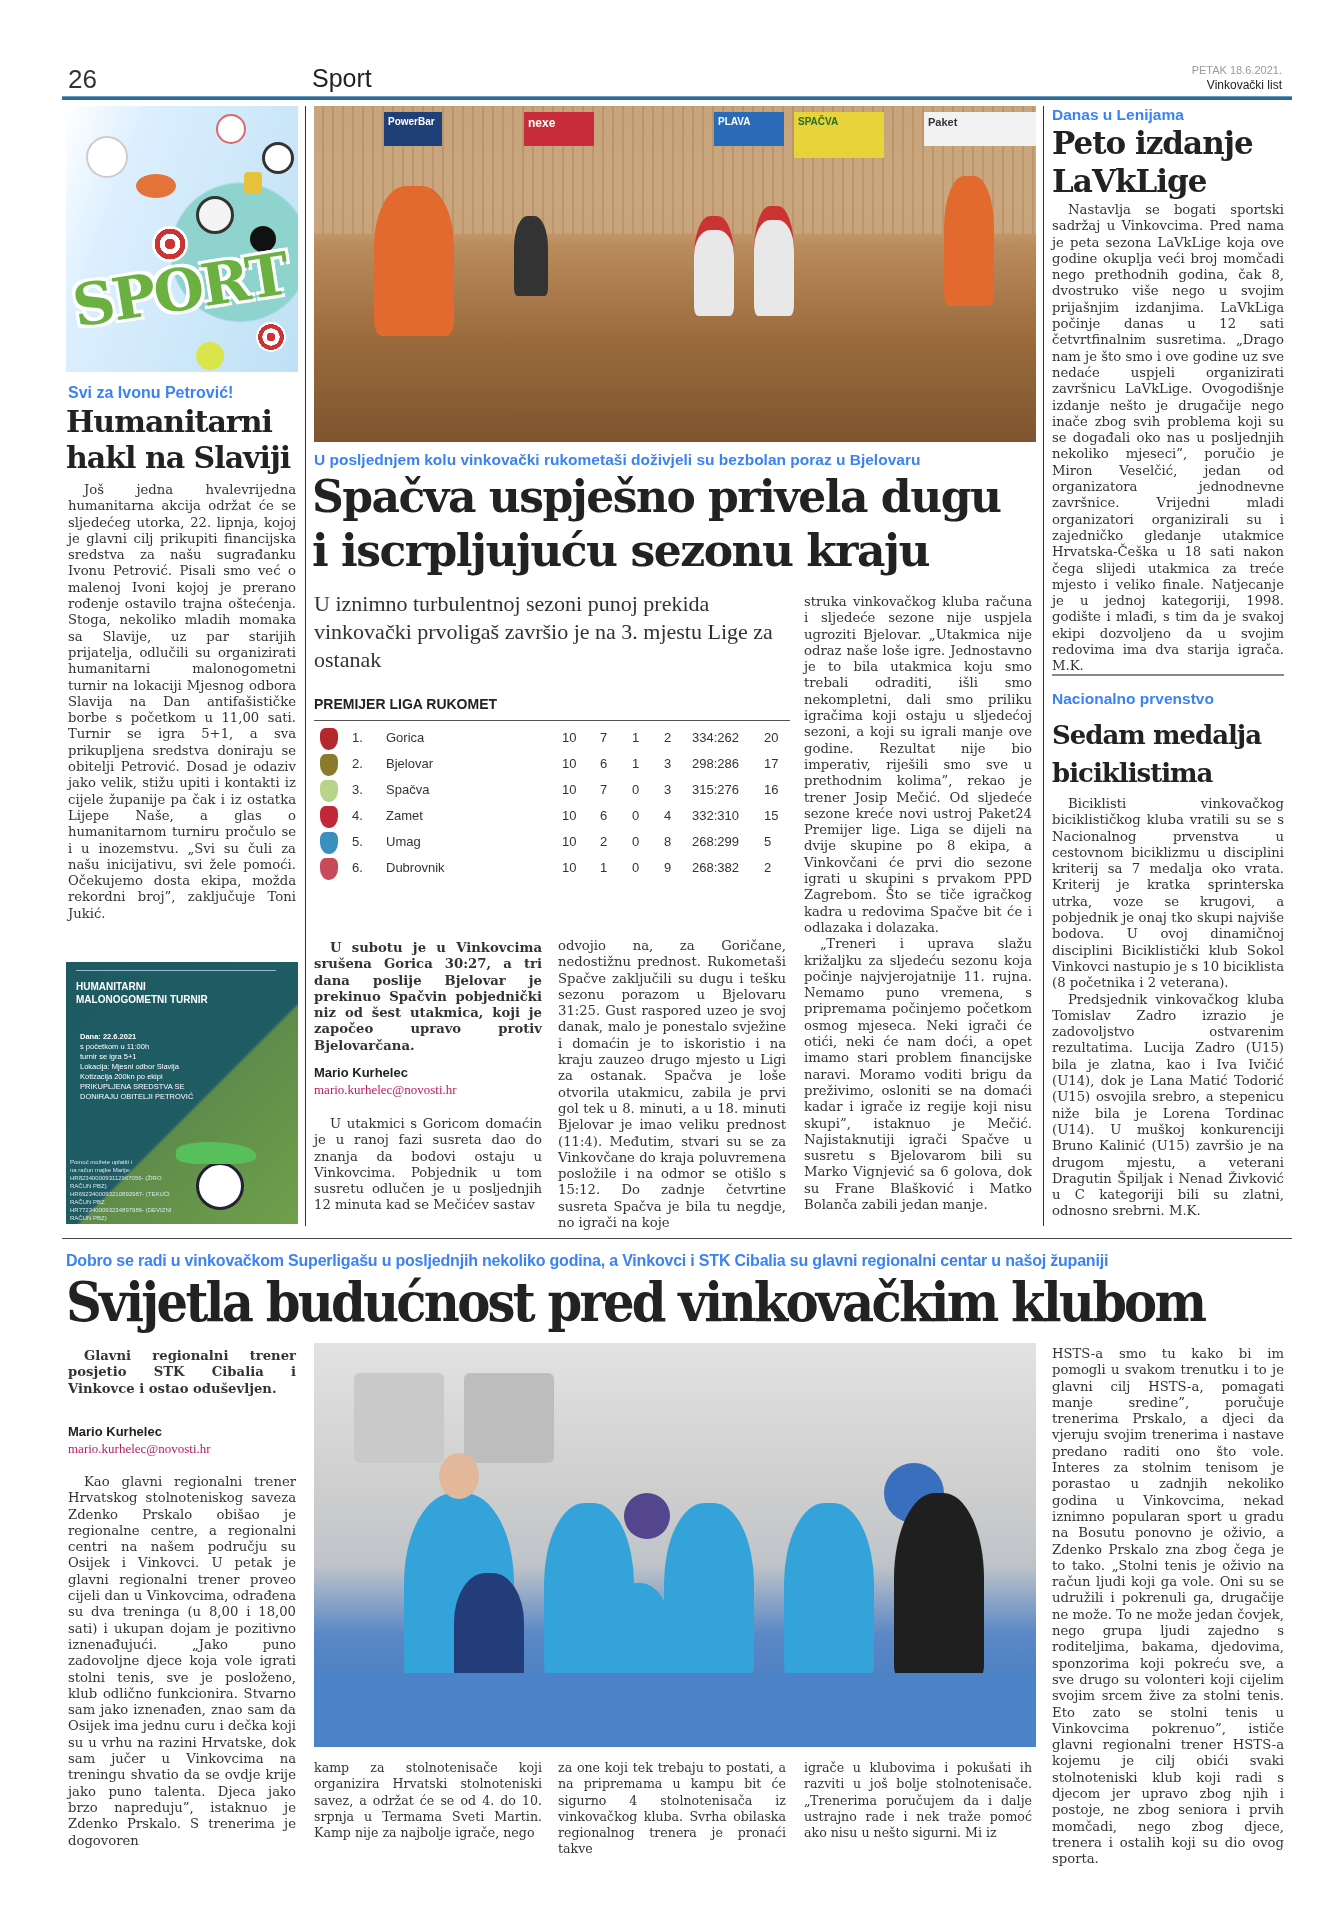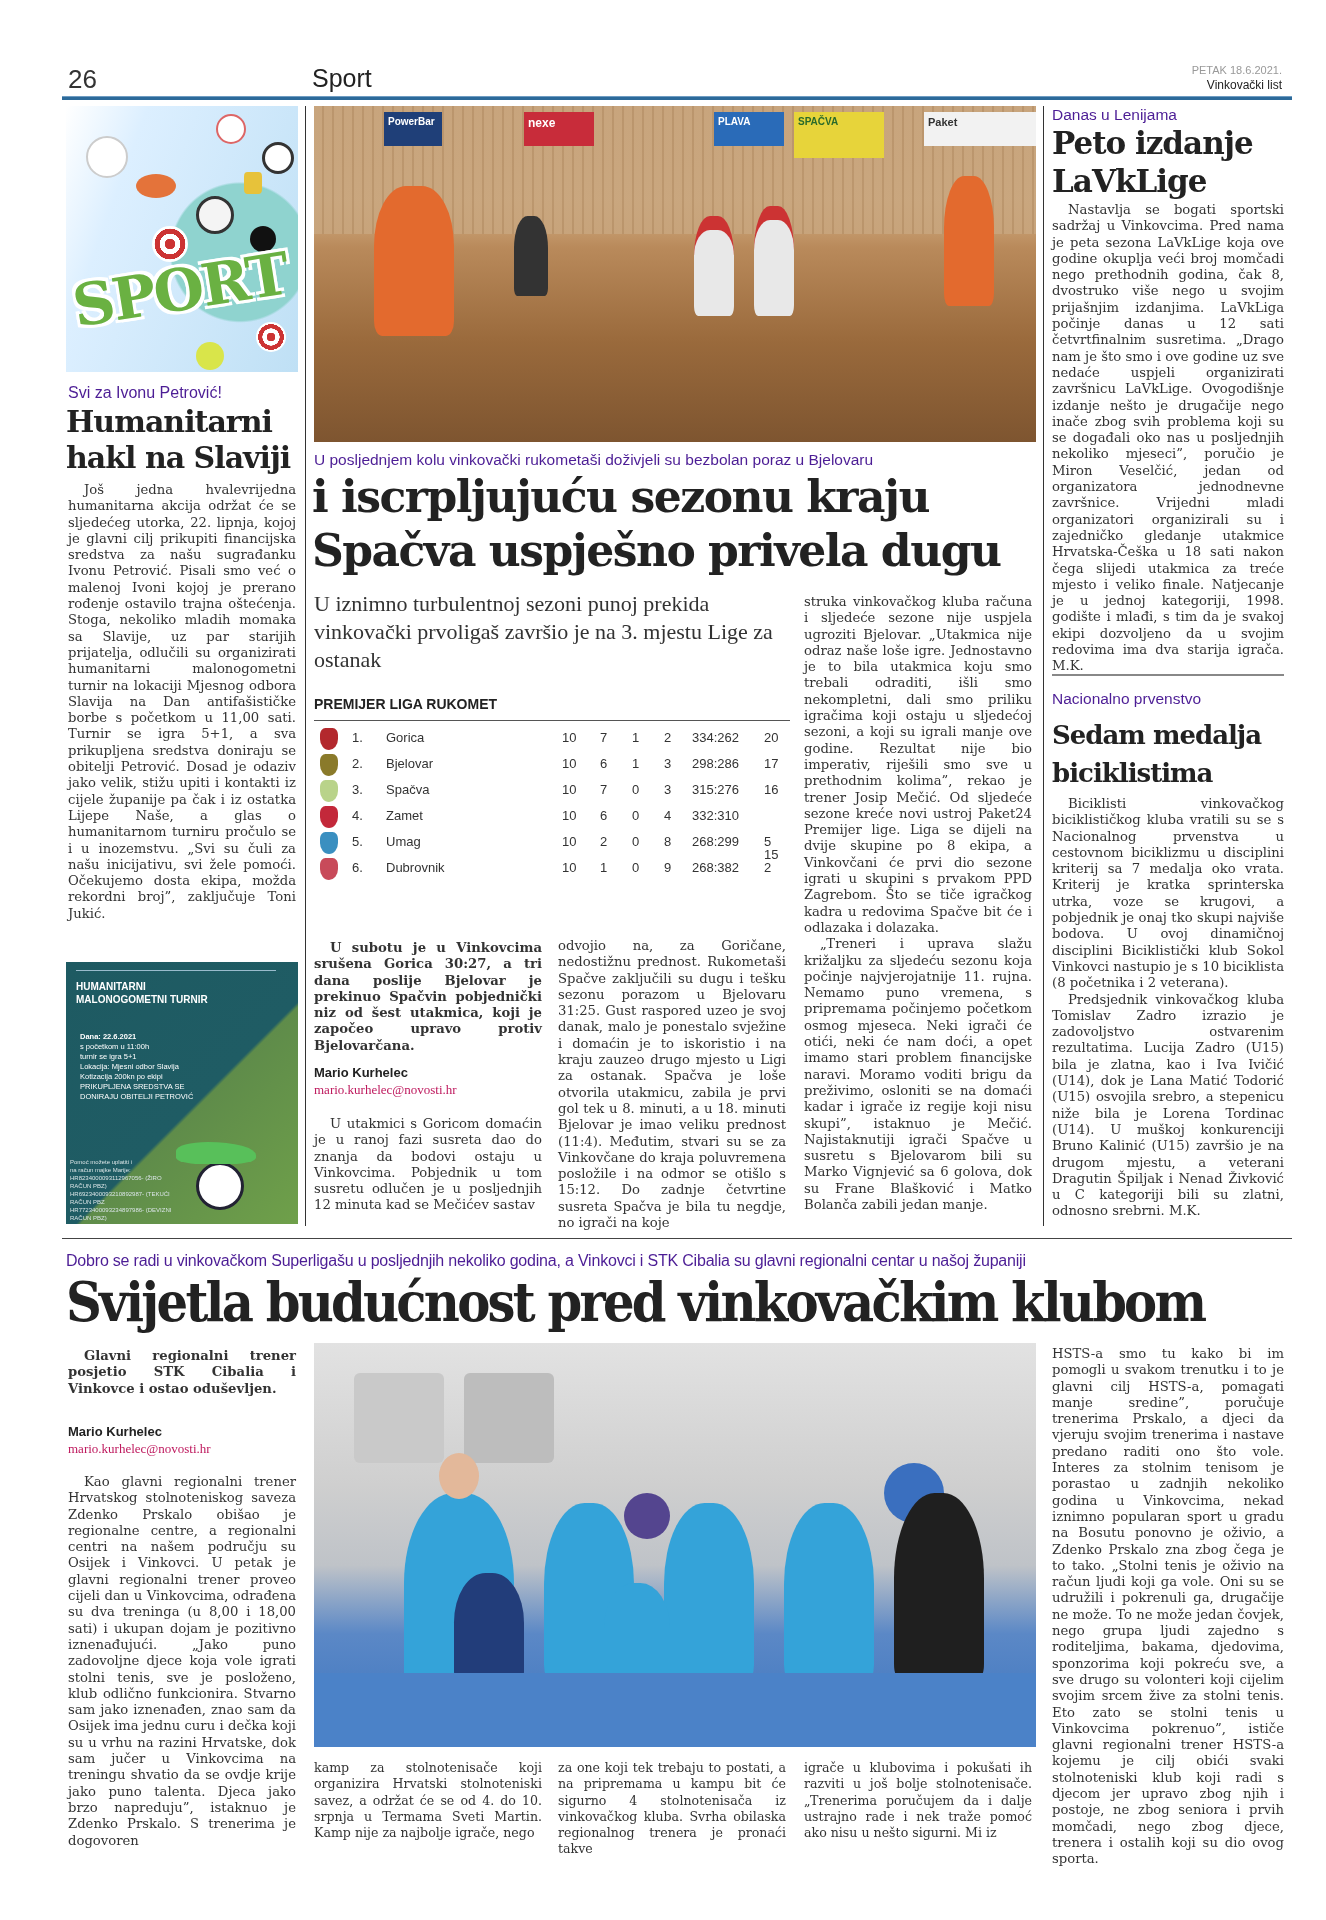--- a/index.html
+++ b/index.html
@@ -36,21 +36,21 @@
   .poster .p-title { position:absolute; left: 10px; top: 18px; font-size: 10px; font-weight: bold; line-height: 13px; }
   .poster .p-lines { position:absolute; left: 14px; top: 70px; font-size: 7.5px; line-height: 10px; }
   .poster .p-bank { position:absolute; left: 4px; top: 196px; font-size: 6px; line-height: 8px; color: #d9e4e6; }
 
   .tt-photo { left: 314px; top: 1343px; width: 722px; height: 404px;
     background: linear-gradient(180deg, #e2e2e2 0%, #cfcfcf 35%, #bfc3c8 55%, #5b88c6 72%, #3b74c0 100%); }
   .tt-person { position:absolute; border-radius: 45% 45% 10% 10%; background: #34a3d9; }
   .tt-head { position:absolute; border-radius: 50%; background: #e3b89a; }
 
   
-  .kicker { font-family: "Liberation Sans", sans-serif; font-weight: normal; font-size: 16px; color: #4c1d95; text-align: center; }
+  .kicker { font-family: "Liberation Sans", sans-serif; font-weight: bold; font-size: 16px; color: #3b82f6; text-align: center; }
   .h-serif { font-family: "DejaVu Serif", serif; font-weight: bold; color: #222; letter-spacing: -1px; }
   .body { font-family: "DejaVu Serif", serif; font-size: 13.2px; line-height: 16.3px; text-align: justify; color: #333; hyphens: manual; }
   .body p { text-indent: 16px; }
   .lead { font-family: "DejaVu Serif", serif; font-weight: bold; font-size: 13.2px; line-height: 16.3px; text-align: justify; color: #333; text-indent: 16px; }
   .author { font-family: "Liberation Sans", sans-serif; font-weight: bold; font-size: 13px; color: #222; }
   .email { font-family: Liberation Serif, serif; font-size: 13px; color: #be185d; }
   .deck { font-family: Liberation Serif, serif; font-size: 22px; line-height: 28px; color: #333; }
 
   
   .tbl-title { font-family: "Liberation Sans", sans-serif; font-weight: bold; font-size: 14px; color: #222; }
@@ -134,22 +134,22 @@
   <div class="hb-banner" style="left:610px;width:130px;background:#f2f2f2;color:#333;font:bold 11px 'Liberation Sans',sans-serif;padding:4px;">Paket</div>
   <div class="player" style="left:60px;top:80px;width:80px;height:150px;background:#e36a2e;"></div>
   <div class="player" style="left:200px;top:110px;width:34px;height:80px;background:#333;"></div>
   <div class="player" style="left:380px;top:110px;width:40px;height:100px;background:#e8e8e8;border-top:14px solid #c33;"></div>
   <div class="player" style="left:440px;top:100px;width:40px;height:110px;background:#e8e8e8;border-top:14px solid #c33;"></div>
   <div class="player" style="left:630px;top:70px;width:50px;height:130px;background:#e36a2e;"></div>
 </div>
 
 <div class="abs kicker" style="left:314px; top:451px; font-size:15.5px;">U posljednjem kolu vinkovački rukometaši doživjeli su bezbolan poraz u Bjelovaru</div>
 <div class="abs h-serif" style="left:312px; top:470px; font-size:44px; line-height:54px; width:730px; letter-spacing:-1.5px;">
+  <div>Spačva uspješno privela dugu</div>
   <div>i iscrpljujuću sezonu kraju</div>
-  <div>Spačva uspješno privela dugu</div>
 </div>
 <div class="abs deck" style="left:314px; top:590px; width:480px;">U iznimno turbulentnoj sezoni punoj prekida vinkovački prvoligaš završio je na 3. mjestu Lige za ostanak</div>
 
 <div class="abs" style="left:314px; top:696px; width:476px; height:220px;">
   <div class="tbl-title" style="position:absolute;left:0;top:0;">PREMIJER LIGA RUKOMET</div>
   <div style="position:absolute;left:0;top:24px;width:476px;height:1px;background:#555;"></div>
   <div id="tbl-rows" class="tbl" style="position:absolute;left:0;top:30px;width:476px;">
       <div class="tbl-row" style="top: 0px; background: transparent;">
         <div class="crest" style="background: rgb(179, 40, 45);"></div>
         <span style="left: 38px;">1.</span>
@@ -185,21 +185,21 @@
       </div>
       <div class="tbl-row" style="top: 78px;">
         <div class="crest" style="background: rgb(195, 40, 58);"></div>
         <span style="left: 38px;">4.</span>
         <span style="left: 72px;">Zamet</span>
         <span style="left: 248px;">10</span>
         <span style="left: 286px;">6</span>
         <span style="left: 318px;">0</span>
         <span style="left: 350px;">4</span>
         <span style="left: 378px;">332:310</span>
-        <span style="left: 450px; margin-top: 39px;">15</span>
+        <span style="left: 450px;">15</span>
       </div>
       <div class="tbl-row" style="top: 104px; background: transparent;">
         <div class="crest" style="background: rgb(58, 143, 192);"></div>
         <span style="left: 38px;">5.</span>
         <span style="left: 72px;">Umag</span>
         <span style="left: 248px;">10</span>
         <span style="left: 286px;">2</span>
         <span style="left: 318px;">0</span>
         <span style="left: 350px;">8</span>
         <span style="left: 378px;">268:299</span>

